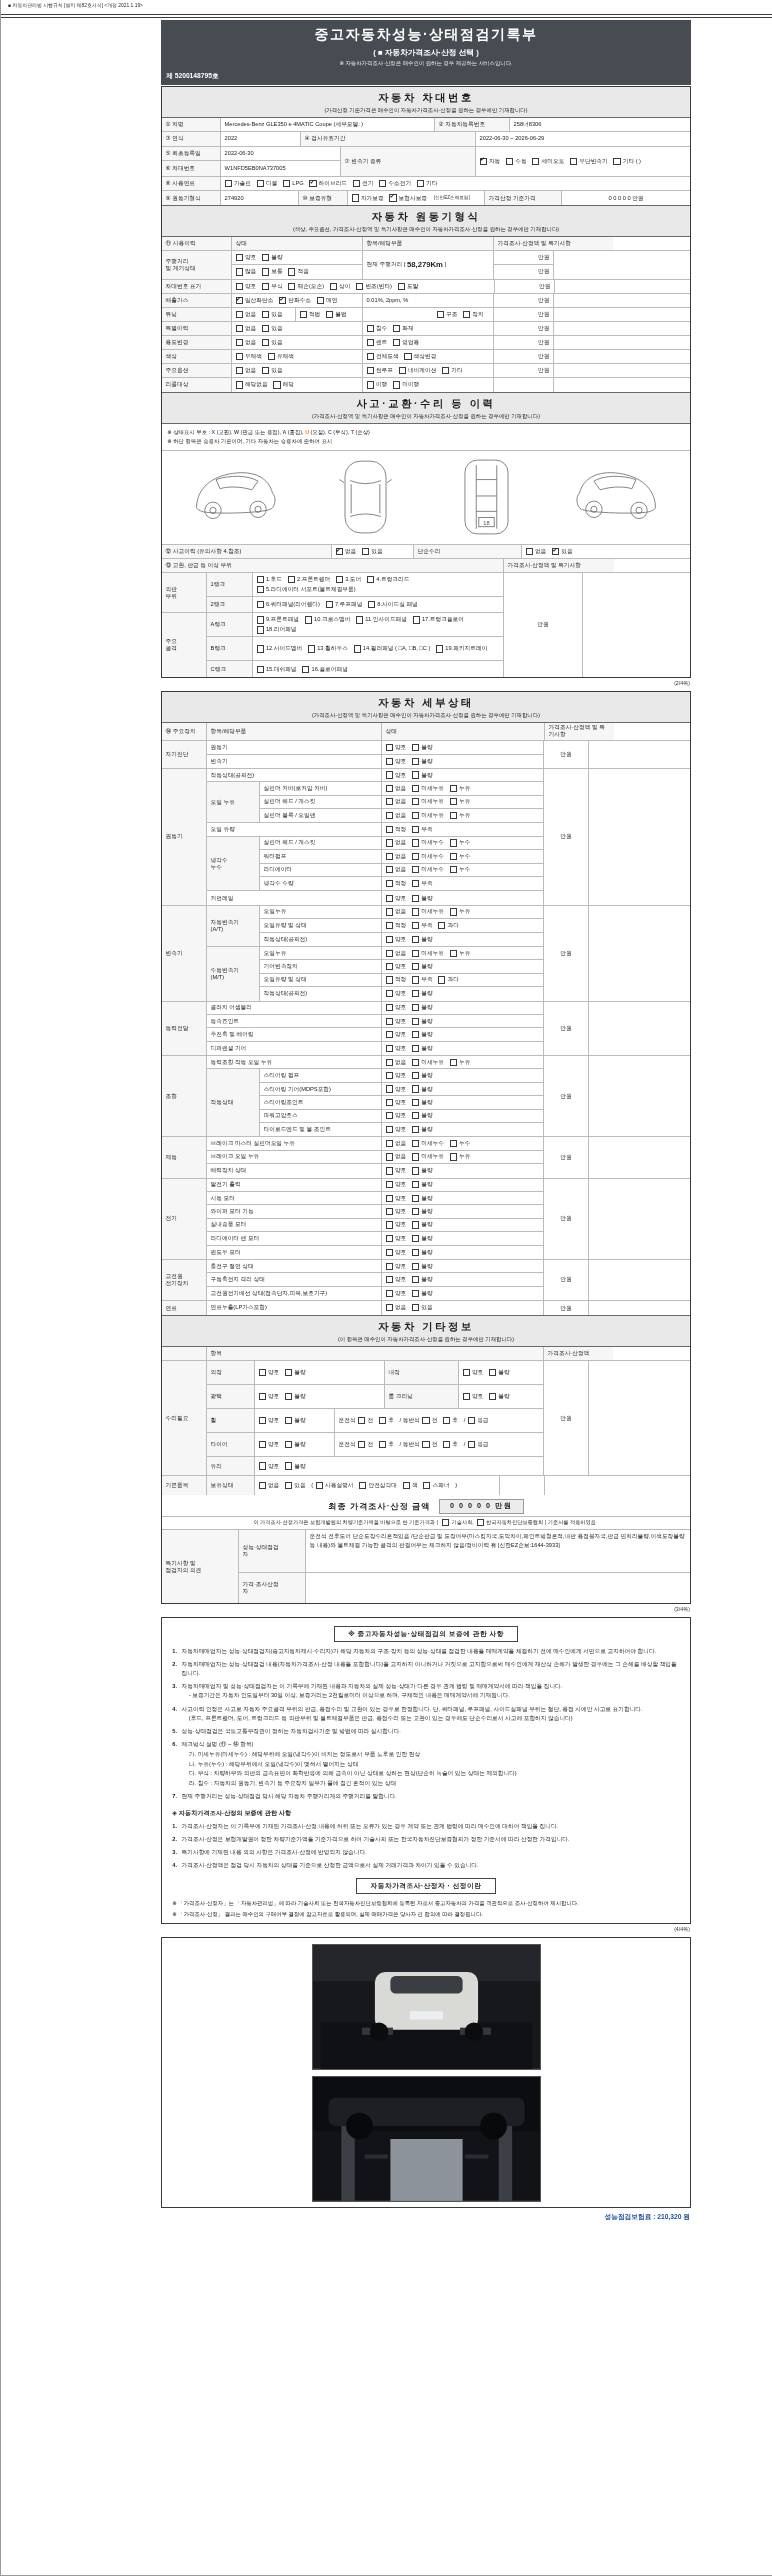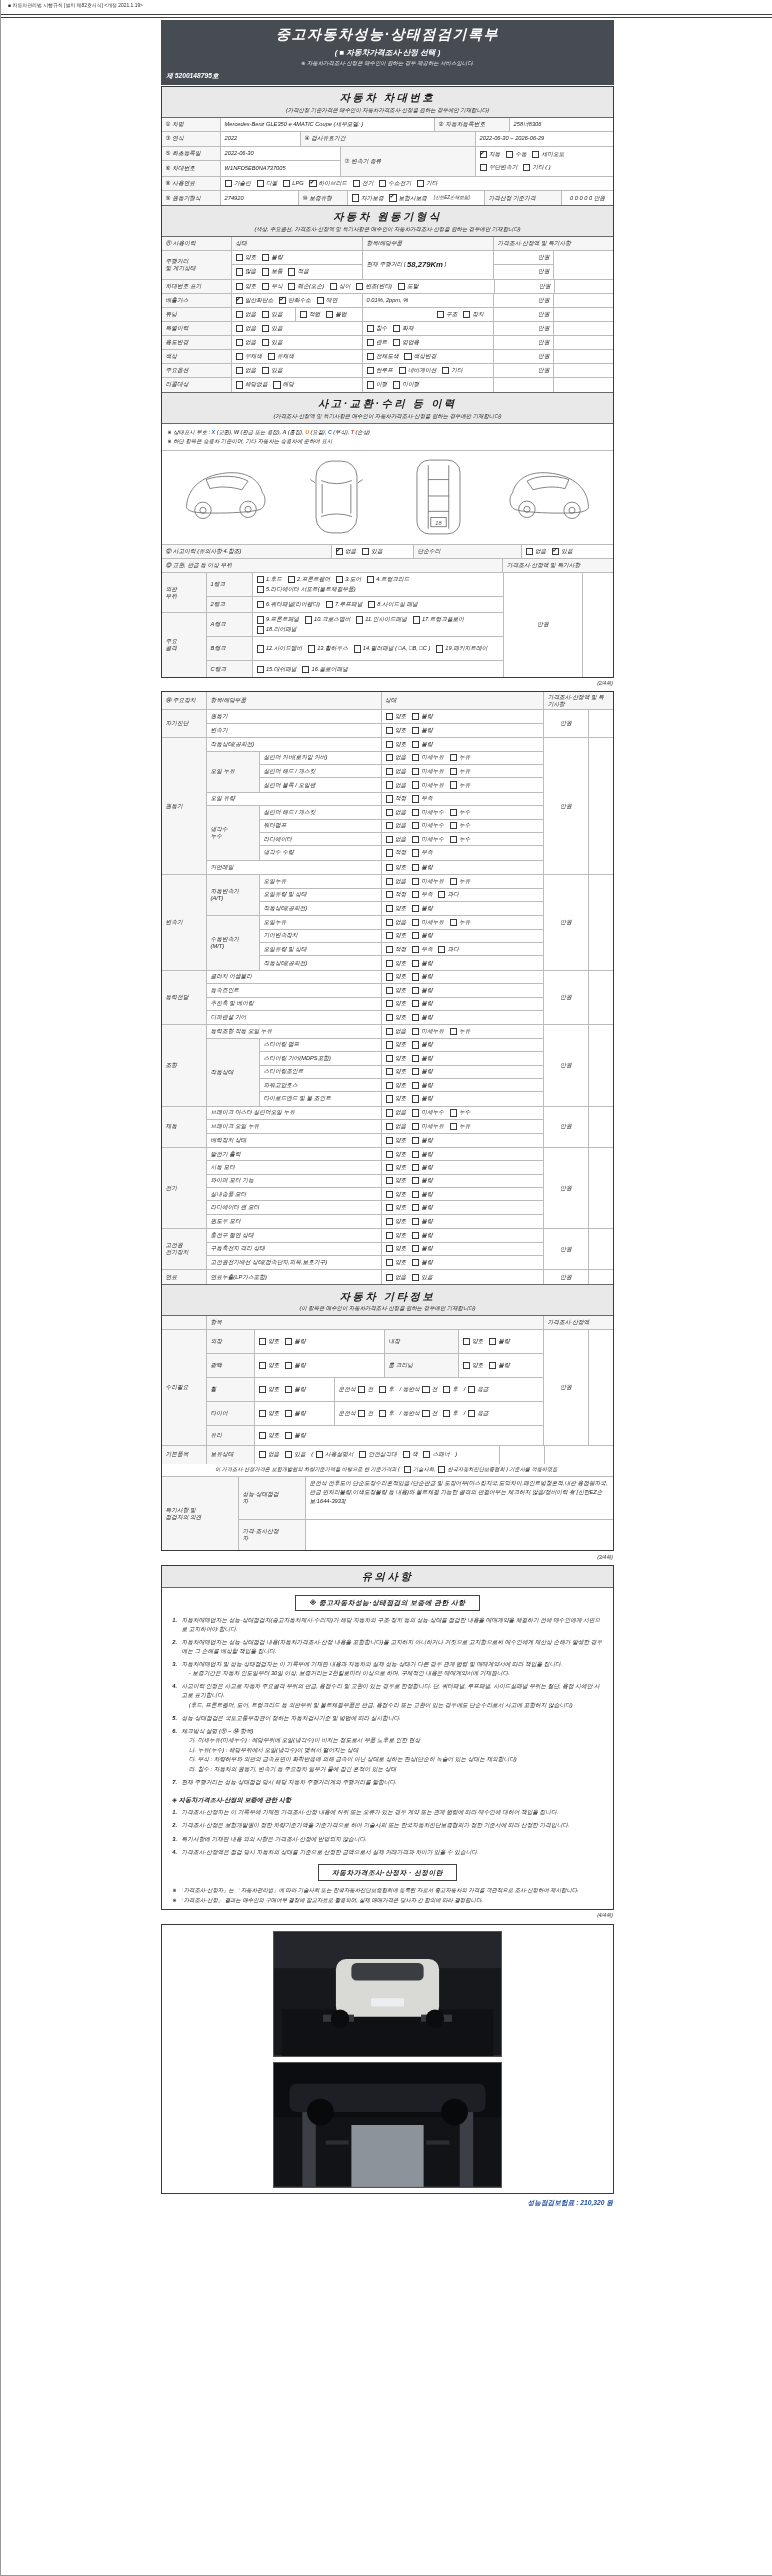--- a/index.html
+++ b/index.html
@@ -1,20 +1,20 @@
 <!DOCTYPE html>
 <html style="font-size:8.2px"><head>
 <meta charset="utf-8">
 <style>
   html,body{margin:0;padding:0;background:#fff;font-family:"Liberation Sans","DejaVu Sans",sans-serif;color:#1d1d1d;}
   .sheet{position:relative;width:773px;height:2576px;background:#fff;box-sizing:border-box;
          border-left:0.5px solid #9a9a9a;border-right:0.5px solid #9a9a9a;border-bottom:0.5px solid #9a9a9a;overflow:hidden;}
   .topnote{position:absolute;top:1.5px;left:7.2px;font-size:4.9px;color:#2a2a2a;}
   .toprule{position:absolute;top:14px;left:0;width:100%;height:1.5px;border-top:1px solid #3f3f3f;border-bottom:0.5px solid #3f3f3f;}
-  .content{position:absolute;left:160px;top:19.6px;width:453px;font-style:italic;}
+  .content{position:absolute;left:160px;top:19.6px;width:530px;}
 
   .titleband{background:#474c52;color:#fff;padding:6.7px 5.2px 4.1px;}
   .t1{font-size:14px;font-weight:bold;letter-spacing:1.5px;text-align:center;}
   .t2{font-size:7.7px;font-weight:bold;text-align:center;margin-top:3.6px;}
   .t3{font-size:5.4px;color:#e9e9e9;text-align:center;margin-top:2.1px;}
   .docno{font-size:6.7px;font-weight:bold;text-align:left;margin-top:5.2px;}
 
   .bigbox{border:1px solid #3a3a3a;margin-top:1px;background:#fff;}
   .band{background:#e9e9e9;border-bottom:0.5px solid #6a6a6a;text-align:center;padding:4.1px 0 3.1px;}
   .bt{font-size:10.3px;font-weight:bold;letter-spacing:2.6px;}
@@ -653,20 +653,24 @@
               </div>
             </div>
             <div class="tc ctr" style="width: 79px;">만원</div>
             <div class="tc last" style="flex: 1 1 0%;"></div>
           </div>
         </div>
     </div>
     <div class="pagemark">(2/4쪽)</div>
 
     <div class="bigbox">
+      <div class="band">
+        <div class="bt">자동차 세부상태</div>
+        <div class="bs">(가격조사·산정액 및 특기사항은 매수인이 자동차가격조사·산정을 원하는 경우에만 기재합니다)</div>
+      </div>
       <div id="detailTable">
           <div class="trow" style="min-height: 14px;">
             <div class="tc lblc pre" style="width: 45px;">⑭ 주요장치</div>
             <div class="tc lblc pre" style="width: 175px;">항목/해당부품</div>
             <div class="tc lblc pre" style="width: 163px;">상태</div>
             <div class="tc lblc pre last" style="width: 69px;">가격조사·산정액 및 특기사항</div>
           </div>
           <div class="trow">
             <div class="tc lblc pre" style="width: 45px;">자기진단</div>
             <div class="tc vst" style="width: 337px;">
@@ -1542,20 +1546,24 @@
                 <span class="cbx"></span>
                 <span>스패너</span>
               </span>
               <span style="margin-right: 2.6px;">) </span>
             </div>
             <div class="tc" style="width: 45px;"></div>
             <div class="tc last" style="flex: 1 1 0%;"></div>
           </div>
         </div>
 
+      <div class="finalstrip">
+        <span class="fslbl">최종 가격조사·산정 금액</span>
+        <span class="fsval">0 0 0 0 0 만원</span>
+      </div>
       <div class="fsnote" id="finalNote">
           <span style="margin-right: 2.6px;">이 가격조사·산정가격은 보험개발원의 차량기준가액을 바탕으로 한 기준가격과 ( </span>
           <span class="opt">
             <span class="cbx"></span>
             <span>기술사회,</span>
           </span>
           <span class="opt">
             <span class="cbx"></span>
             <span>한국자동차진단보증협회</span>
           </span>
@@ -1576,23 +1584,20 @@
 자</div>
                 <div class="tc last" style="flex: 1 1 0%; align-items: flex-start; line-height: 1.55;"></div>
               </div>
             </div>
           </div>
         </div>
     </div>
     <div class="pagemark">(3/4쪽)</div>
 
     <div class="bigbox">
-      <div class="band">
-        <div class="bt">유의사항</div>
-      </div>
       <div class="notices" id="noticesBody">
           <div class="nboxtitle">※ 중고자동차성능·상태점검의 보증에 관한 사항</div>
           <div class="nitem">
             <span class="nnum">1.</span>
             <div class="nlines">
               <div class="nline">자동차매매업자는 성능·상태점검자(중고자동차제시·수리자)가 해당 자동차의 구조·장치 등의 성능·상태를 점검한 내용을 매매계약을 체결하기 전에 매수인에게 서면으로 고지하여야 합니다.</div>
             </div>
           </div>
           <div class="nitem">
             <span class="nnum">2.</span>

